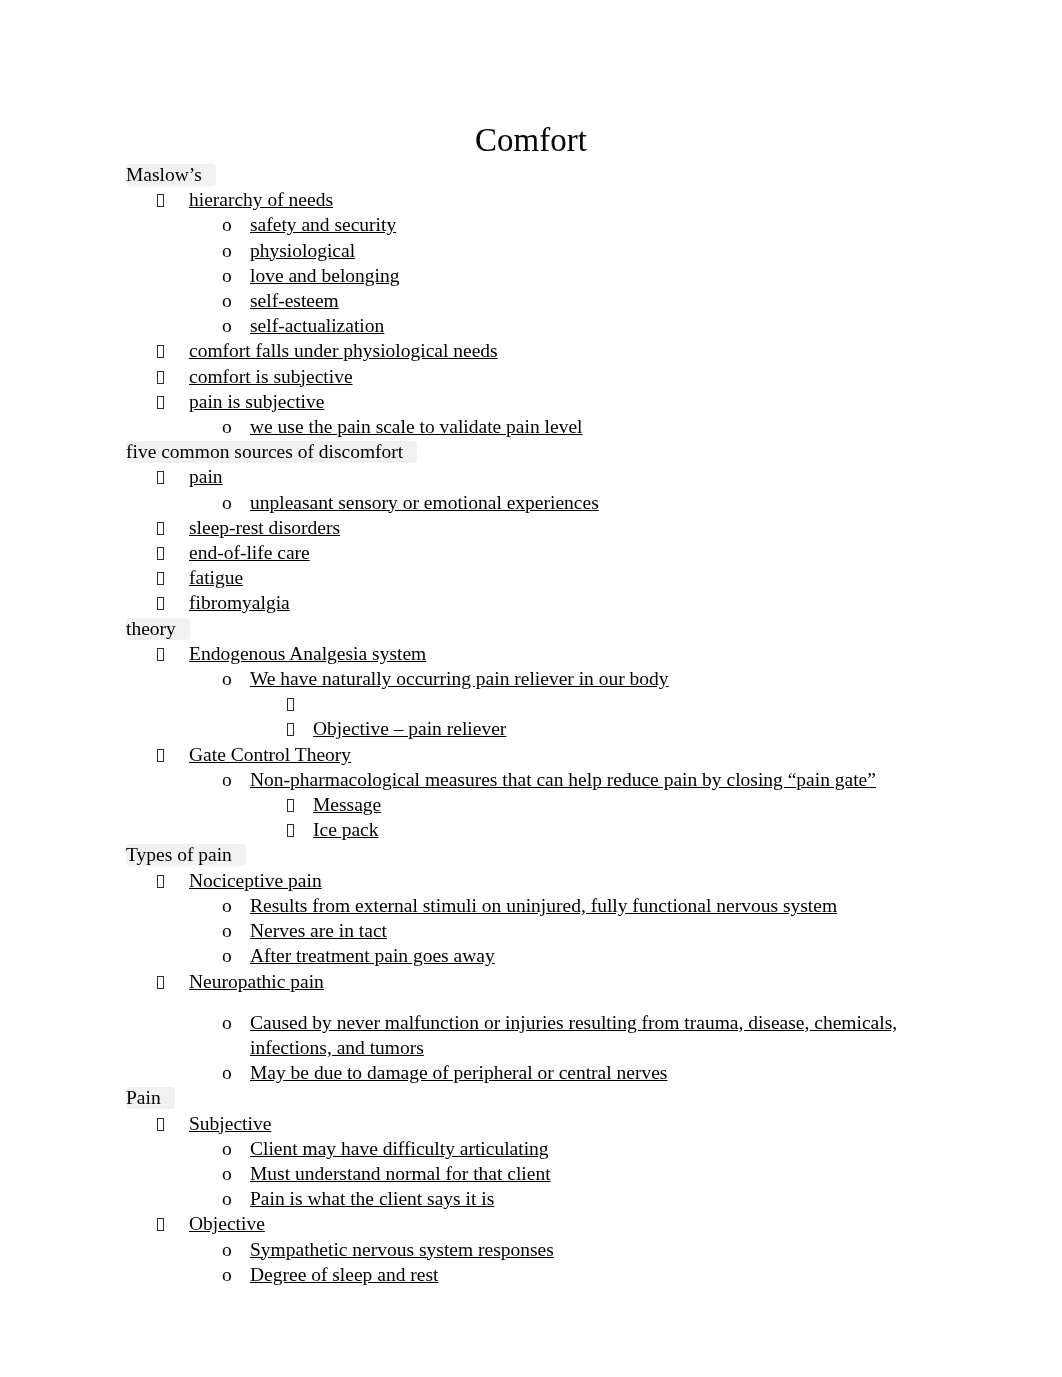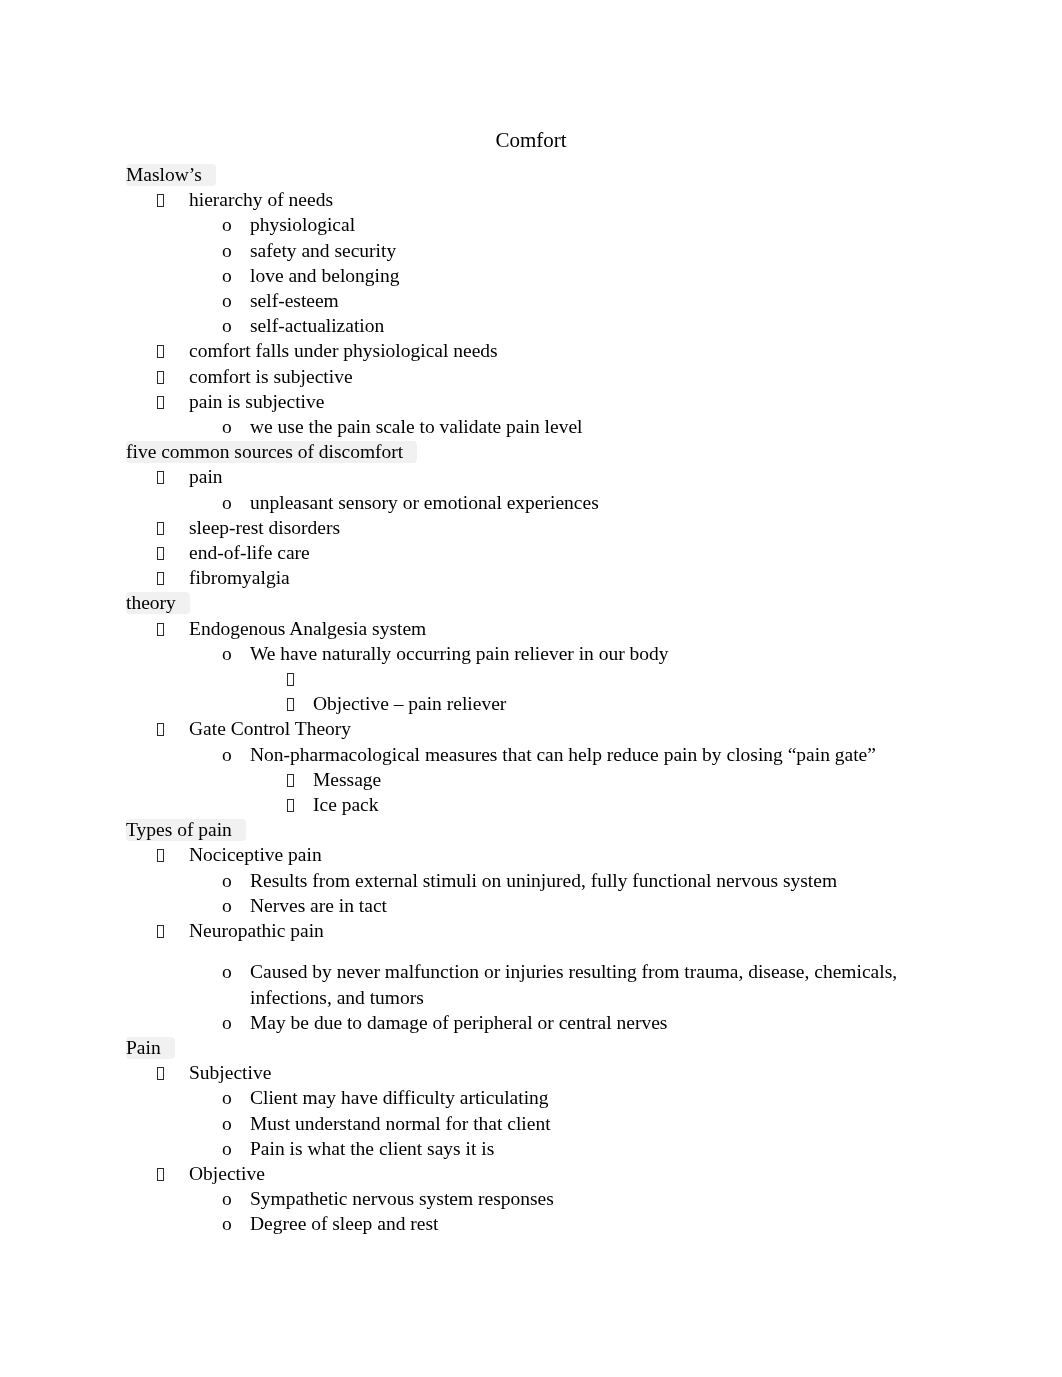--- a/index.html
+++ b/index.html
@@ -24,21 +24,21 @@
     box-sizing: border-box;
     padding: 0;
   }
 
   
   .doc-title {
     margin: 0;
     padding: 0;
     text-align: center;
     font-weight: normal;
-    font-size: 21px;
+    font-size: 33px;
     line-height: 40px;
     position: absolute;
     top: 120px;
     left: 0;
     right: 0;
   }
 
   
   .outline {
     position: absolute;
@@ -49,20 +49,21 @@
 
   .row {
     position: relative;
     font-size: 19.5px;
     line-height: 25.2px;
     white-space: nowrap;
   }
 
   .row .txt {
     display: inline;
+    text-decoration: underline;
   }
 
   
   .lvl0 {
     padding-left: 126px;
   }
   .lvl0 .shade {
     background-color: #f1f1f1;
     padding: 0 14px 1px 0;
     border-radius: 4px;
@@ -125,48 +126,50 @@
 </head>
 <body>
 
 <div class="page">
 
   <h1 class="doc-title">Comfort</h1>
 
   <div class="outline">
       <div class="row lvl0"><span class="shade">Maslow’s</span></div>
       <div class="row lvl1"><span class="mk"><span class="tofu"></span></span><span class="txt">hierarchy of needs</span></div>
+      <div class="row lvl2"><span class="mk"><span class="obullet">o</span></span><span class="txt">safety and security</span></div>
       <div class="row lvl2"><span class="mk"><span class="obullet">o</span></span><span class="txt">physiological</span></div>
-      <div class="row lvl2"><span class="mk"><span class="obullet">o</span></span><span class="txt">safety and security</span></div>
       <div class="row lvl2"><span class="mk"><span class="obullet">o</span></span><span class="txt">love and belonging</span></div>
       <div class="row lvl2"><span class="mk"><span class="obullet">o</span></span><span class="txt">self-esteem</span></div>
       <div class="row lvl2"><span class="mk"><span class="obullet">o</span></span><span class="txt">self-actualization</span></div>
       <div class="row lvl1"><span class="mk"><span class="tofu"></span></span><span class="txt">comfort falls under physiological needs</span></div>
       <div class="row lvl1"><span class="mk"><span class="tofu"></span></span><span class="txt">comfort is subjective</span></div>
       <div class="row lvl1"><span class="mk"><span class="tofu"></span></span><span class="txt">pain is subjective</span></div>
       <div class="row lvl2"><span class="mk"><span class="obullet">o</span></span><span class="txt">we use the pain scale to validate pain level</span></div>
       <div class="row lvl0"><span class="shade">five common sources of discomfort</span></div>
       <div class="row lvl1"><span class="mk"><span class="tofu"></span></span><span class="txt">pain</span></div>
       <div class="row lvl2"><span class="mk"><span class="obullet">o</span></span><span class="txt">unpleasant sensory or emotional experiences</span></div>
       <div class="row lvl1"><span class="mk"><span class="tofu"></span></span><span class="txt">sleep-rest disorders</span></div>
       <div class="row lvl1"><span class="mk"><span class="tofu"></span></span><span class="txt">end-of-life care</span></div>
+      <div class="row lvl1"><span class="mk"><span class="tofu"></span></span><span class="txt">fatigue</span></div>
       <div class="row lvl1"><span class="mk"><span class="tofu"></span></span><span class="txt">fibromyalgia</span></div>
       <div class="row lvl0"><span class="shade">theory</span></div>
       <div class="row lvl1"><span class="mk"><span class="tofu"></span></span><span class="txt">Endogenous Analgesia system</span></div>
       <div class="row lvl2"><span class="mk"><span class="obullet">o</span></span><span class="txt">We have naturally occurring pain reliever in our body</span></div>
       <div class="row lvl3"><span class="mk"><span class="tofu"></span></span></div>
       <div class="row lvl3"><span class="mk"><span class="tofu"></span></span><span class="txt">Objective – pain reliever</span></div>
       <div class="row lvl1"><span class="mk"><span class="tofu"></span></span><span class="txt">Gate Control Theory</span></div>
       <div class="row lvl2"><span class="mk"><span class="obullet">o</span></span><span class="txt">Non-pharmacological measures that can help reduce pain by closing “pain gate”</span></div>
       <div class="row lvl3"><span class="mk"><span class="tofu"></span></span><span class="txt">Message</span></div>
       <div class="row lvl3"><span class="mk"><span class="tofu"></span></span><span class="txt">Ice pack</span></div>
       <div class="row lvl0"><span class="shade">Types of pain</span></div>
       <div class="row lvl1"><span class="mk"><span class="tofu"></span></span><span class="txt">Nociceptive pain</span></div>
       <div class="row lvl2"><span class="mk"><span class="obullet">o</span></span><span class="txt">Results from external stimuli on uninjured, fully functional nervous system</span></div>
       <div class="row lvl2"><span class="mk"><span class="obullet">o</span></span><span class="txt">Nerves are in tact</span></div>
+      <div class="row lvl2"><span class="mk"><span class="obullet">o</span></span><span class="txt">After treatment pain goes away</span></div>
       <div class="row lvl1"><span class="mk"><span class="tofu"></span></span><span class="txt">Neuropathic pain</span></div>
       <div class="row lvl2 wrap"><span class="mk"><span class="obullet">o</span></span><span class="txt">Caused by never malfunction or injuries resulting from trauma, disease, chemicals, infections, and tumors</span></div>
       <div class="row lvl2"><span class="mk"><span class="obullet">o</span></span><span class="txt">May be due to damage of peripheral or central nerves</span></div>
       <div class="row lvl0"><span class="shade">Pain</span></div>
       <div class="row lvl1"><span class="mk"><span class="tofu"></span></span><span class="txt">Subjective</span></div>
       <div class="row lvl2"><span class="mk"><span class="obullet">o</span></span><span class="txt">Client may have difficulty articulating</span></div>
       <div class="row lvl2"><span class="mk"><span class="obullet">o</span></span><span class="txt">Must understand normal for that client</span></div>
       <div class="row lvl2"><span class="mk"><span class="obullet">o</span></span><span class="txt">Pain is what the client says it is</span></div>
       <div class="row lvl1"><span class="mk"><span class="tofu"></span></span><span class="txt">Objective</span></div>
       <div class="row lvl2"><span class="mk"><span class="obullet">o</span></span><span class="txt">Sympathetic nervous system responses</span></div>

